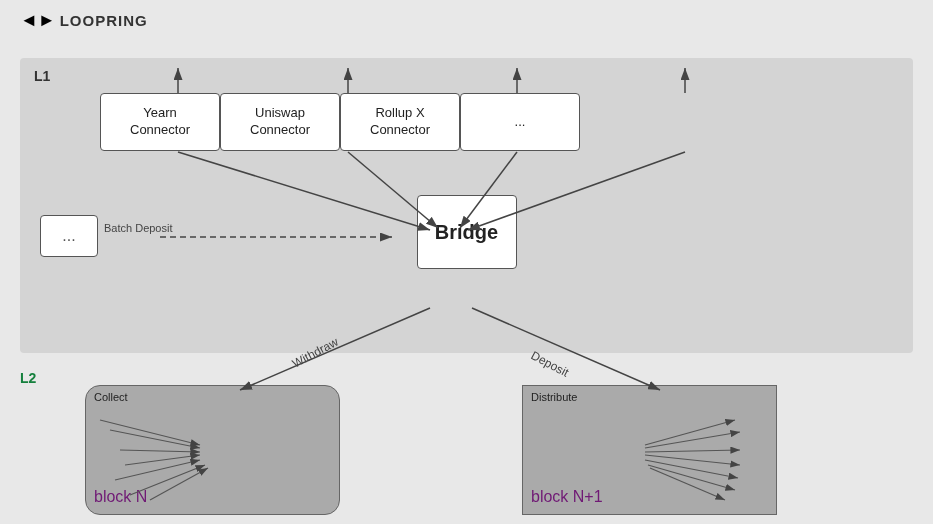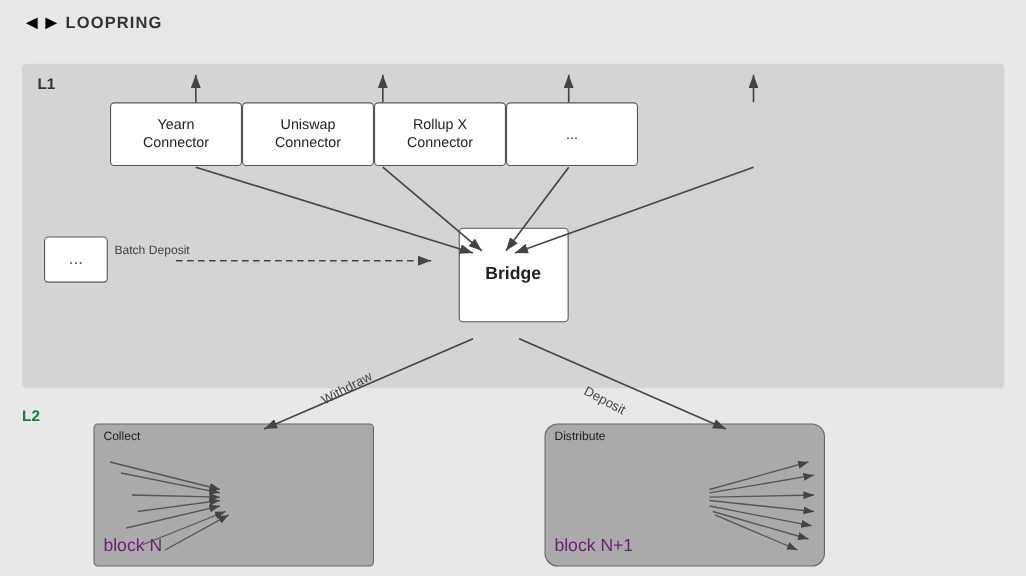--- a/index.html
+++ b/index.html
@@ -91,28 +91,27 @@
     
     .bridge-box {
       position: absolute;
       top: 195px;
       left: 50%;
       transform: translateX(-50%);
       background: white;
       border: 1.5px solid #555;
       border-radius: 4px;
       width: 100px;
-      height: 86px;
+      height: 74px;
       display: flex;
       align-items: center;
       justify-content: center;
-      font-size: 16px;
-      font-weight: bold;
-      color: #222;
-      margin-top: 12px;
+      font-size: 20px;
+      font-weight: bold;
+      color: #222;
     }
 
     
     .batch-box {
       position: absolute;
       top: 215px;
       left: 40px;
       background: white;
       border: 1.5px solid #555;
       border-radius: 4px;
@@ -144,31 +143,31 @@
 
     
     .collect-box {
       position: absolute;
       top: 385px;
       left: 85px;
       width: 255px;
       height: 130px;
       background: #aaa;
       border: 1.5px solid #666;
-      border-radius: 4px;
+      border-radius: 15px;
     }
     .distribute-box {
       position: absolute;
       top: 385px;
-      left: 495px;
+      left: 522px;
       width: 255px;
       height: 130px;
       background: #aaa;
       border: 1.5px solid #666;
-      border-radius: 12px;
+      border-radius: 0;
       text-decoration: underline;
     }
     .box-inner-label {
       position: absolute;
       top: 5px;
       left: 8px;
       font-size: 11px;
       color: #222;
     }
     .block-label {

